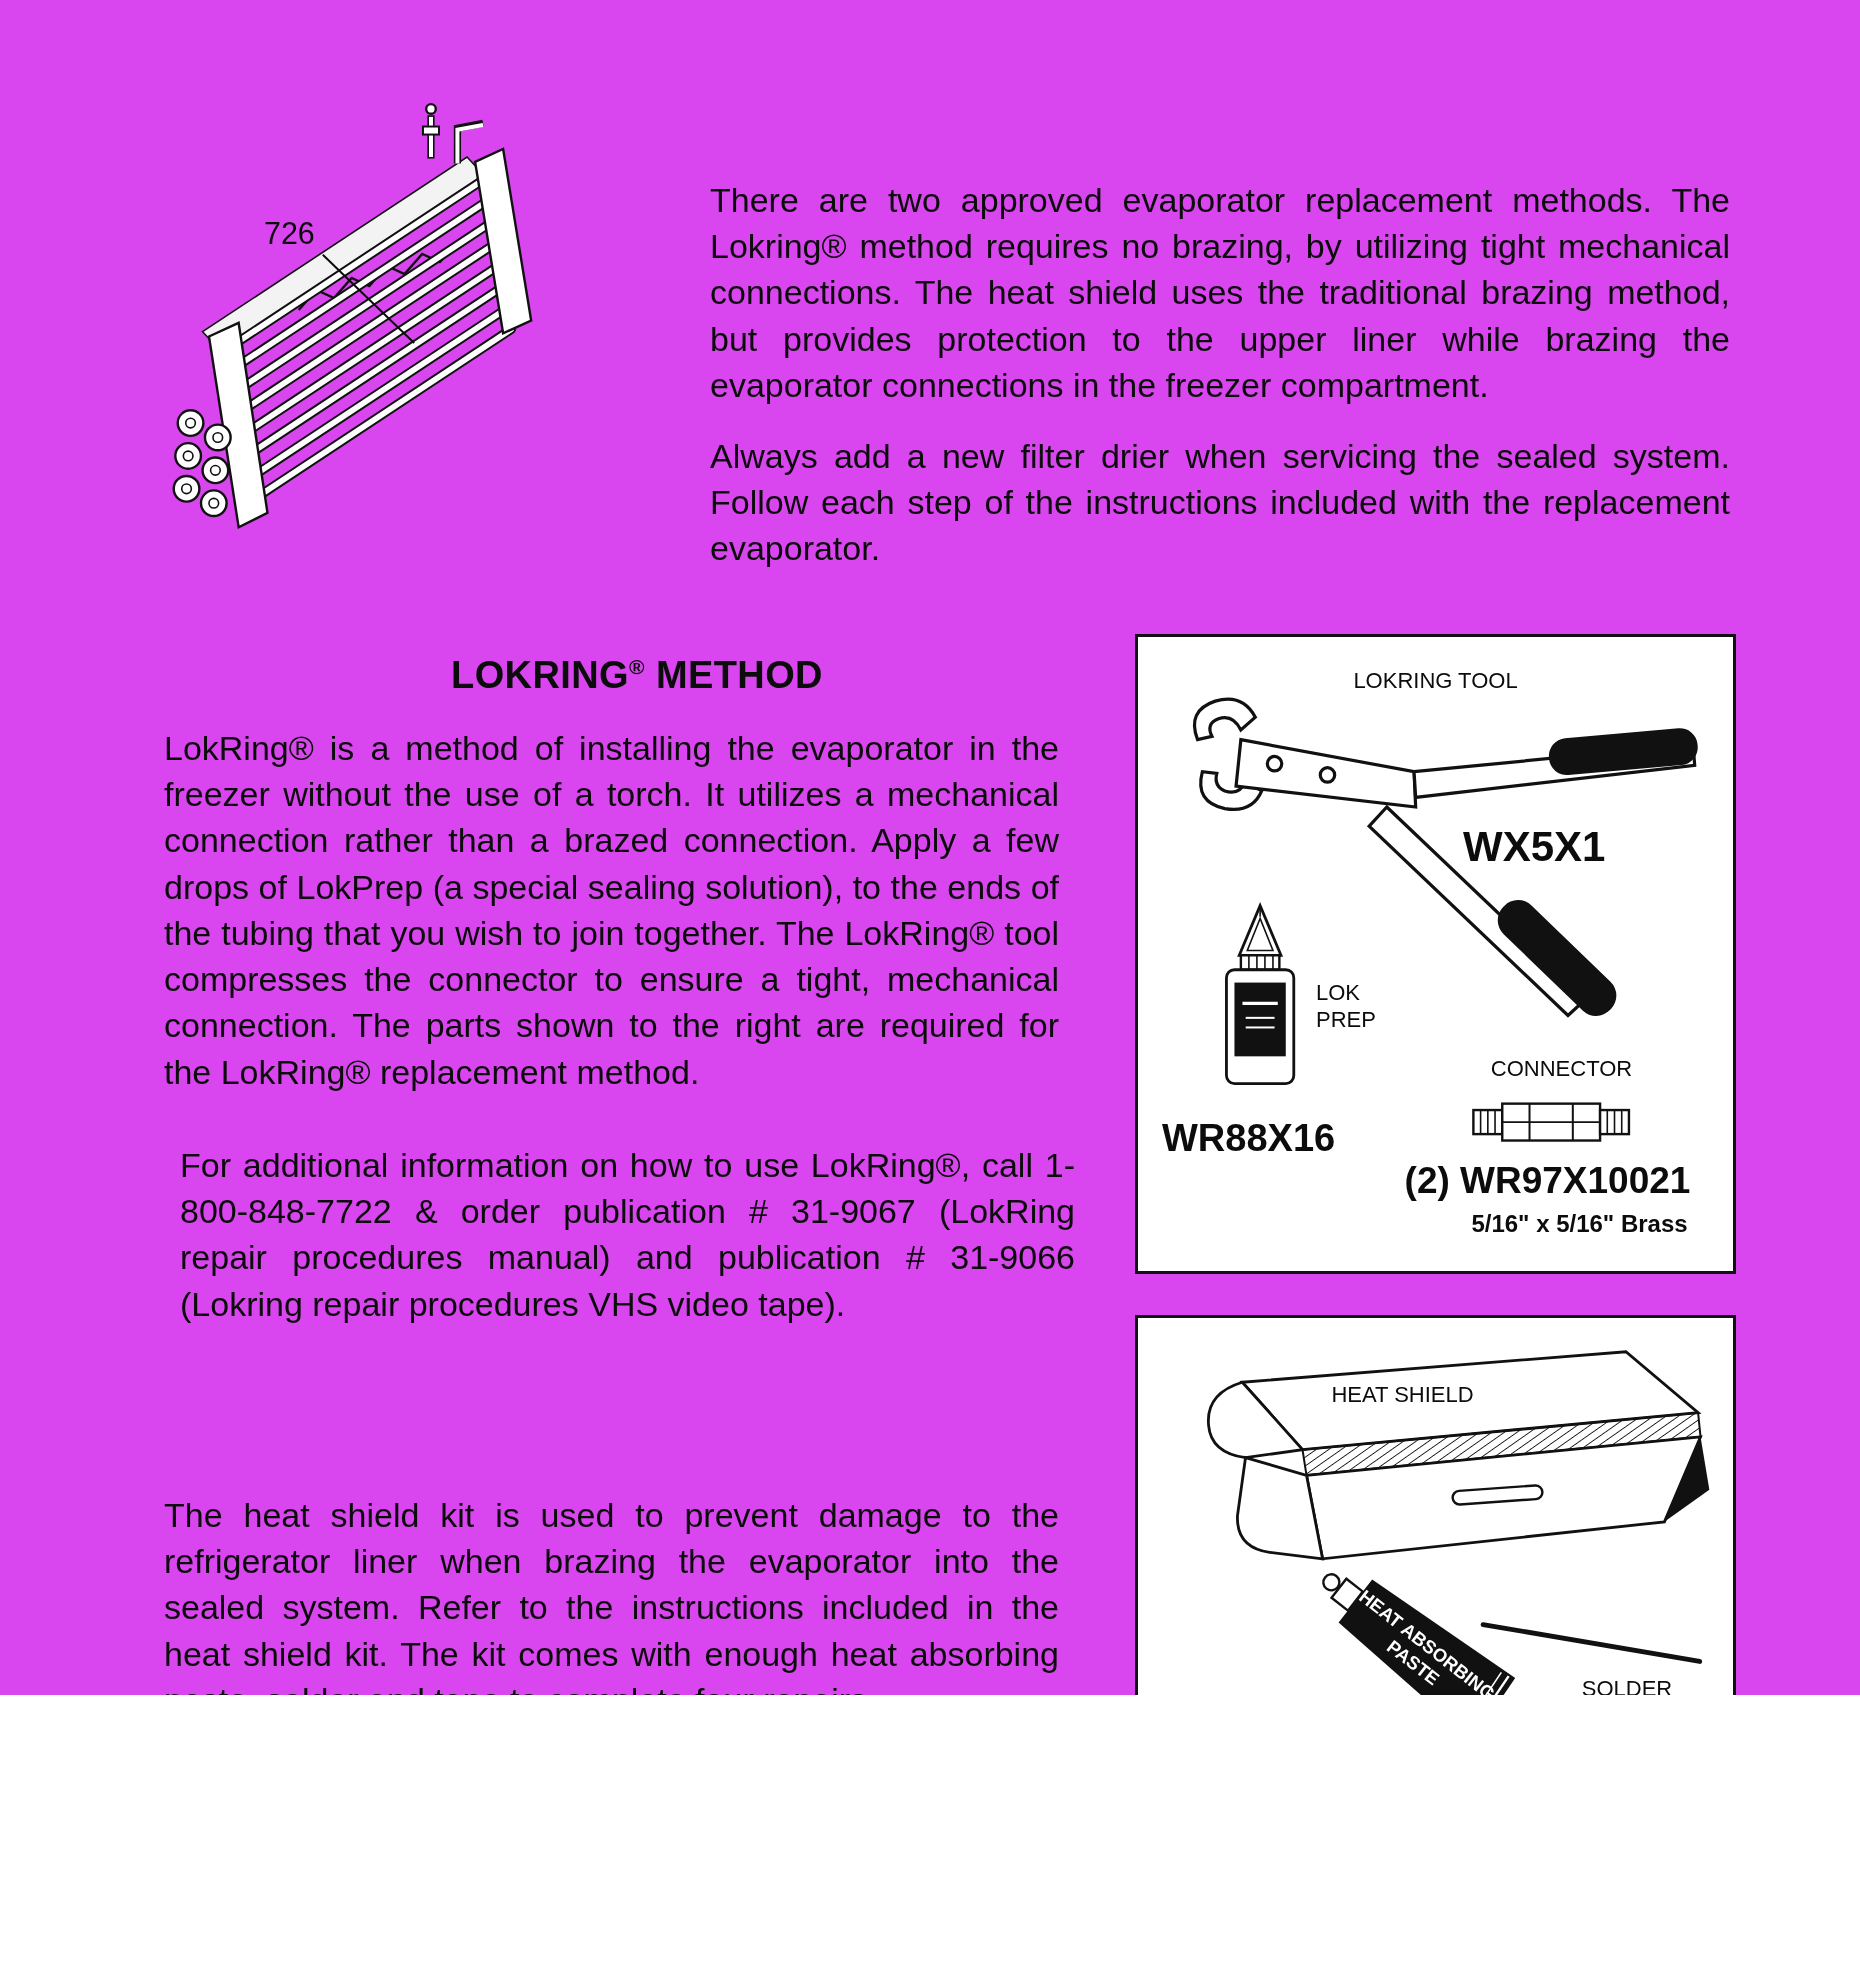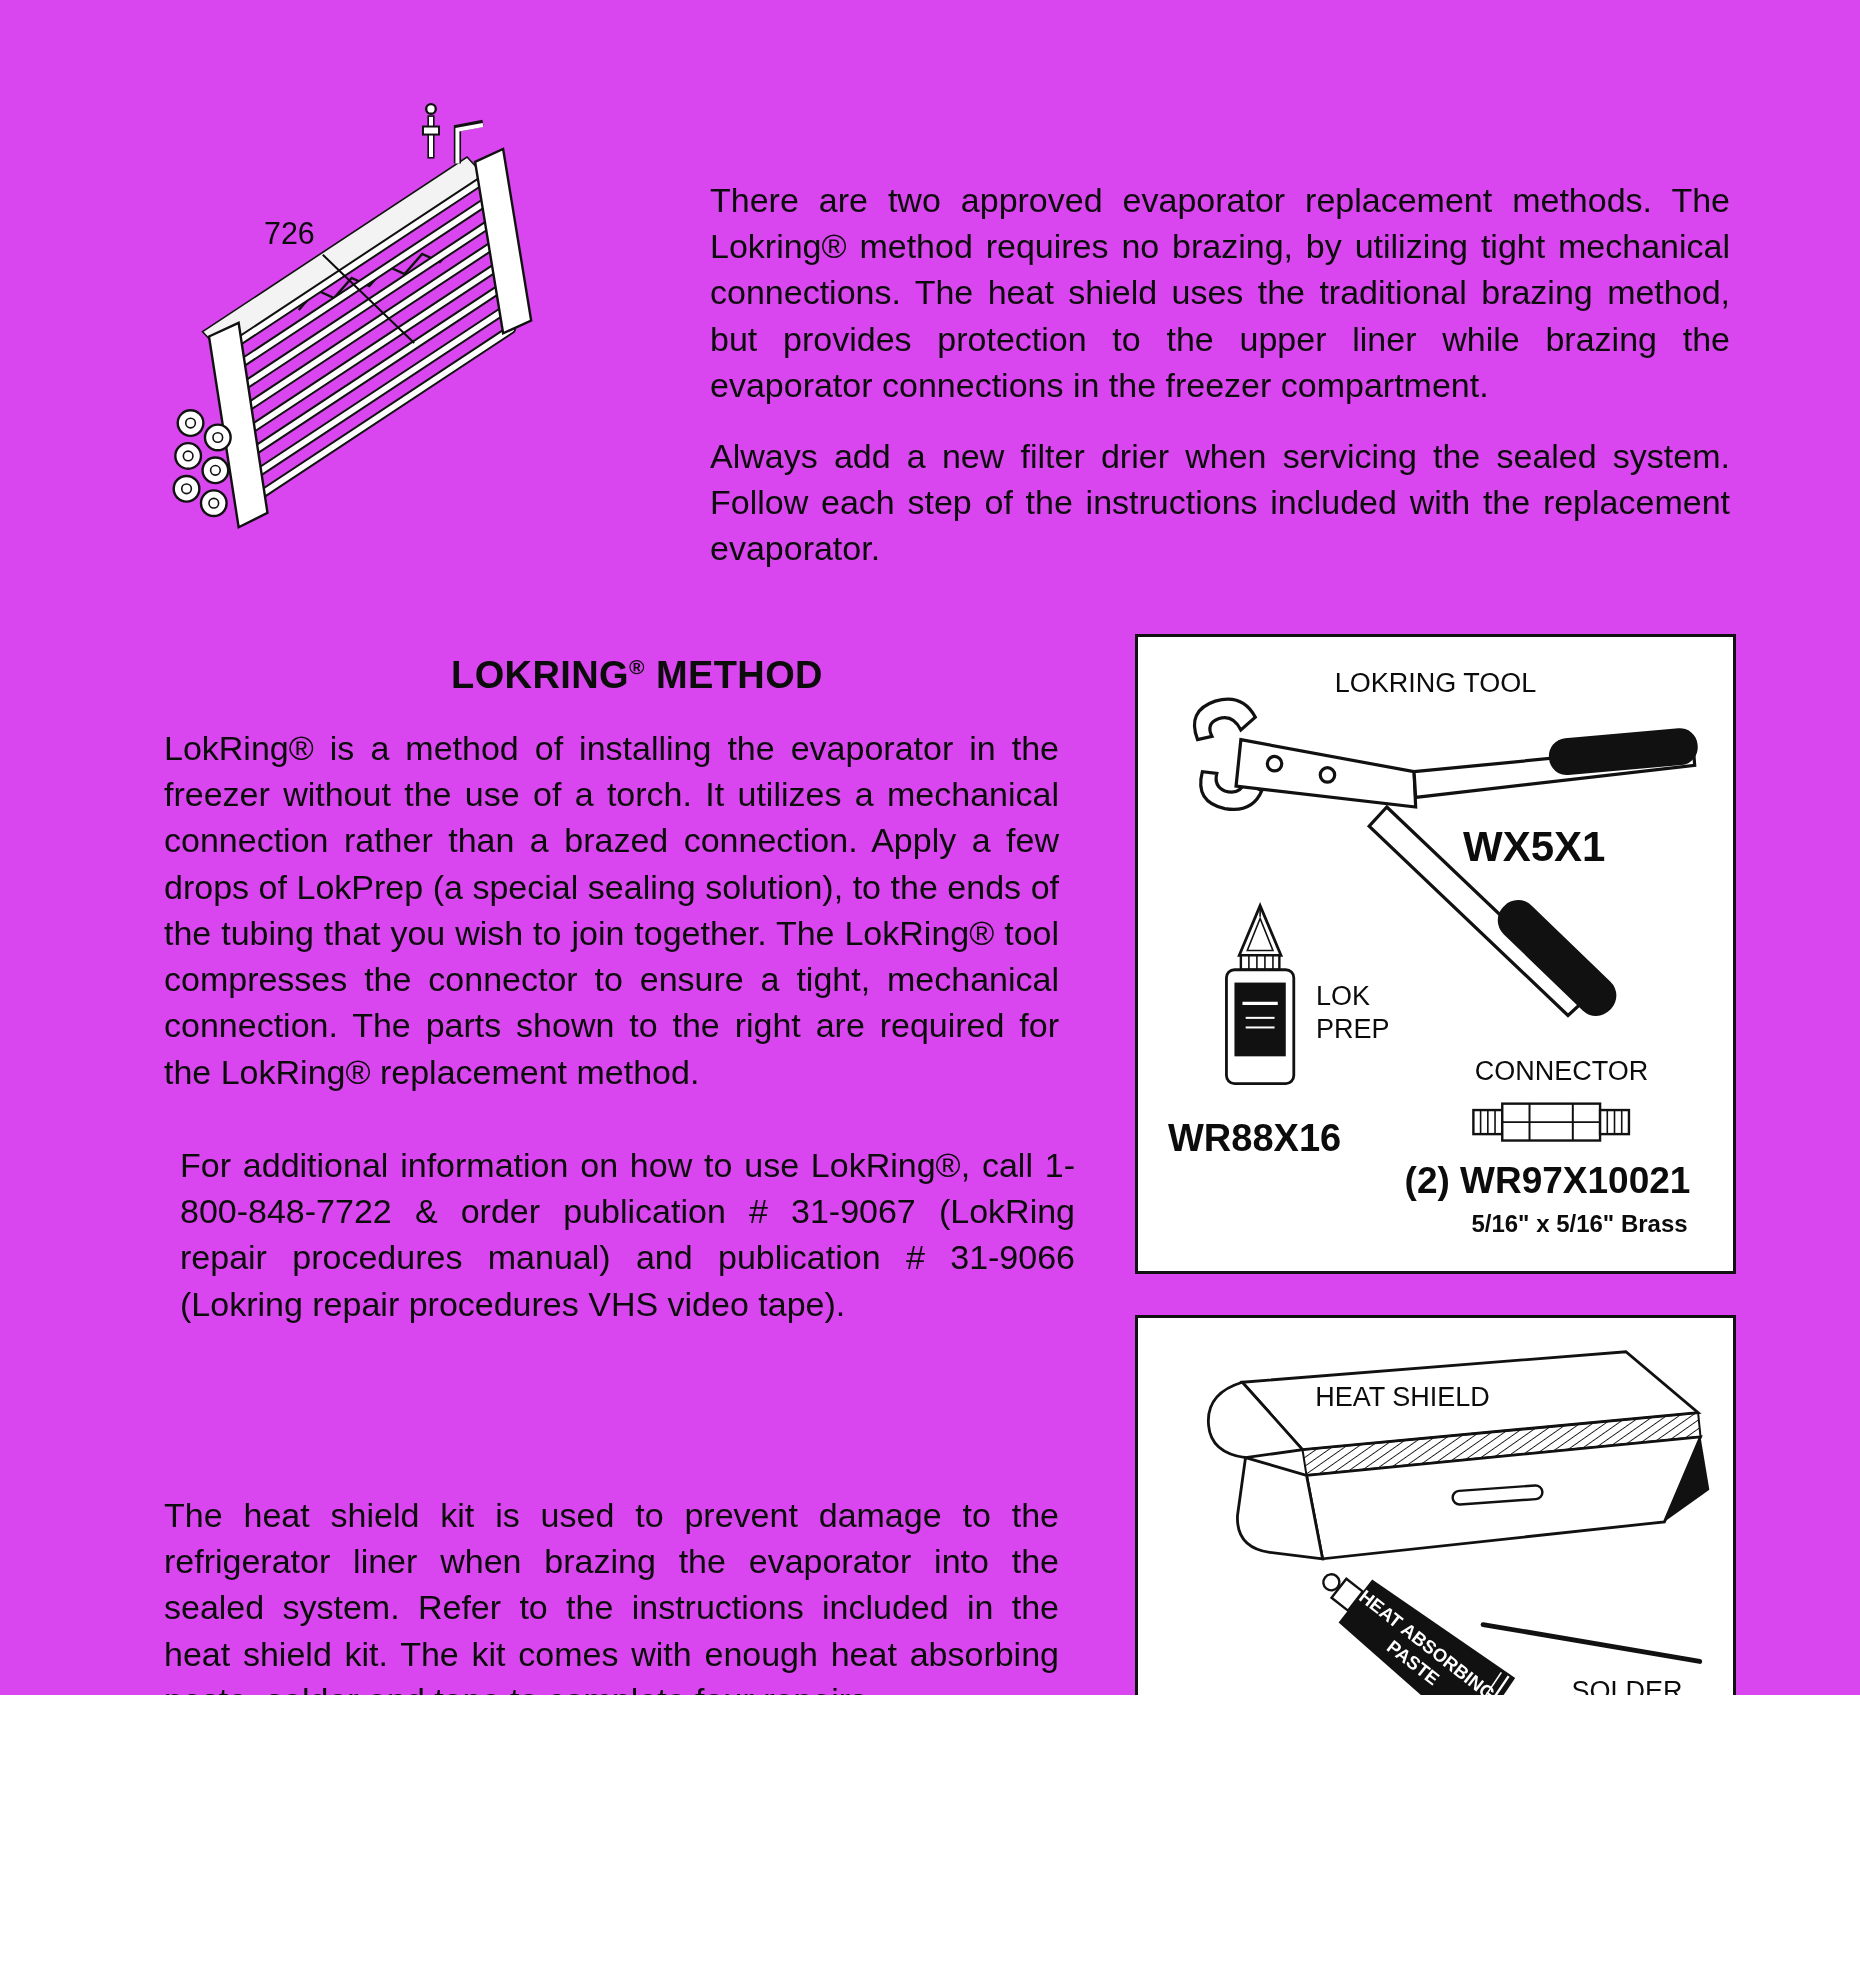--- a/index.html
+++ b/index.html
@@ -3,21 +3,21 @@
 <meta charset="utf-8">
 <style>
   html, body { margin: 0; padding: 0; background: #ffffff; }
   body { font-family: "Liberation Sans", "DejaVu Sans", sans-serif; color: #0c0c0c; }
   .page { position: relative; width: 1861px; height: 1695px; background: #d946ef; overflow: hidden; }
   .abs { position: absolute; }
   .para { font-size: 34px; line-height: 1.36; text-align: justify; }
   .h1 { font-size: 38px; font-weight: bold; text-align: center; letter-spacing: 0.4px; }
   .h1 sup { font-size: 21px; }
   .box { position: absolute; border: 3.2px solid #111; background: #fff; }
-  .lbl { font-size: 27px; white-space: nowrap; }
+  .lbl { font-size: 22px; white-space: nowrap; }
   .part { font-weight: bold; white-space: nowrap; }
   .center { text-align: center; }
   .prewrap { white-space: pre-line; line-height: 1.22; }
   .artno { font-size: 27px; font-weight: bold; }
   svg { display: block; }
 </style>
 </head>
 <body>
 
 <div class="page">
@@ -133,21 +133,21 @@
         <rect x="158" y="14" width="36" height="30" fill="#fff" stroke="#111" stroke-width="3"></rect>
         <line x1="167" y1="14" x2="167" y2="44" stroke="#111" stroke-width="2"></line>
         <line x1="176" y1="14" x2="176" y2="44" stroke="#111" stroke-width="2"></line>
         <line x1="185" y1="14" x2="185" y2="44" stroke="#111" stroke-width="2"></line>
       </g>
     </svg>
     <span class="lbl abs center" style="left:0; top:30.5px; width:100%;">LOKRING TOOL</span>
     <span class="part abs" style="left:325px; top:186px; font-size:42px;">WX5X1</span>
     <span class="lbl abs prewrap" style="left:178px; top:343px;">LOK
 PREP</span>
-    <span class="part abs" style="left:30px; top:480px; font-size:38px;">WR88X16</span>
+    <span class="part abs" style="left:24px; top:480px; font-size:38px;">WR88X16</span>
     <span class="lbl abs center" style="left:295px; top:419px; width:257px;">CONNECTOR</span>
     <span class="part abs center" style="left:257px; top:523px; width:305px; font-size:37px;">(2) WR97X10021</span>
     <span class="part abs center" style="left:321px; top:573px; width:241px; font-size:24px;">5/16" x 5/16" Brass</span>
   </div>
 
   <p class="para abs" style="left:164px; top:1458px; width:895px;">The heat shield kit is used to prevent damage to the refrigerator liner when brazing the evaporator into the sealed system.  Refer to the instructions included in the heat shield kit.  The kit comes with enough heat absorbing paste, solder and tape to complete four repairs.</p>
 
   <div class="box" style="left:1135px; top:1315px; width:595px; height:571px;">
     <svg viewBox="0 0 734 704" width="589" height="565" style="position:absolute; left:0; top:0;">
       <defs>

